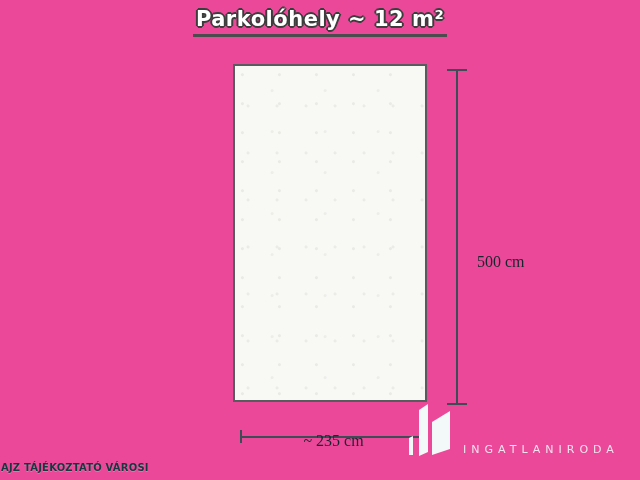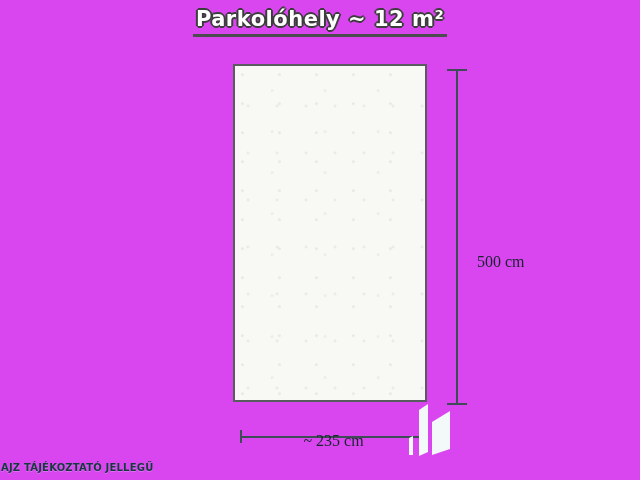--- a/index.html
+++ b/index.html
@@ -1,20 +1,20 @@
 <!DOCTYPE html>
 <html><head>
 <meta charset="utf-8">
 <style>
   html, body { margin: 0; padding: 0; }
   .canvas {
     position: relative;
     width: 640px;
     height: 480px;
-    background: #d946ef;
+    background: #ec4899;
     overflow: hidden;
     font-family: "DejaVu Sans", "Liberation Sans", sans-serif;
   }
 
   
   .title-wrap {
     position: absolute;
     top: 7px;
     left: 0;
     width: 640px;
@@ -127,16 +127,17 @@
   <div class="dim-line h-cap-r"></div>
   <div class="dim-label width-label">~ 235 cm</div>
 
   <div class="brand-icon">
     <svg width="50" height="58" viewBox="0 0 50 58" xmlns="http://www.w3.org/2000/svg">
       <polygon points="3,37 7,35 7,54 3,54" fill="#f3f8f9"></polygon>
       <polygon points="13,9 22,3 22,51 13,55" fill="#f3f8f9"></polygon>
       <polygon points="26,21 44,10 44,48 26,54" fill="#f3f8f9"></polygon>
     </svg>
   </div>
+  <div class="brand-subtitle">INGATLANIRODA</div>
 
-  <div class="disclaimer">AJZ TÁJÉKOZTATÓ JELLEGŰ</div>
+  <div class="disclaimer">AJZ TÁJÉKOZTATÓ VÁROSI</div>
 
 </div>
 
 </body></html>

